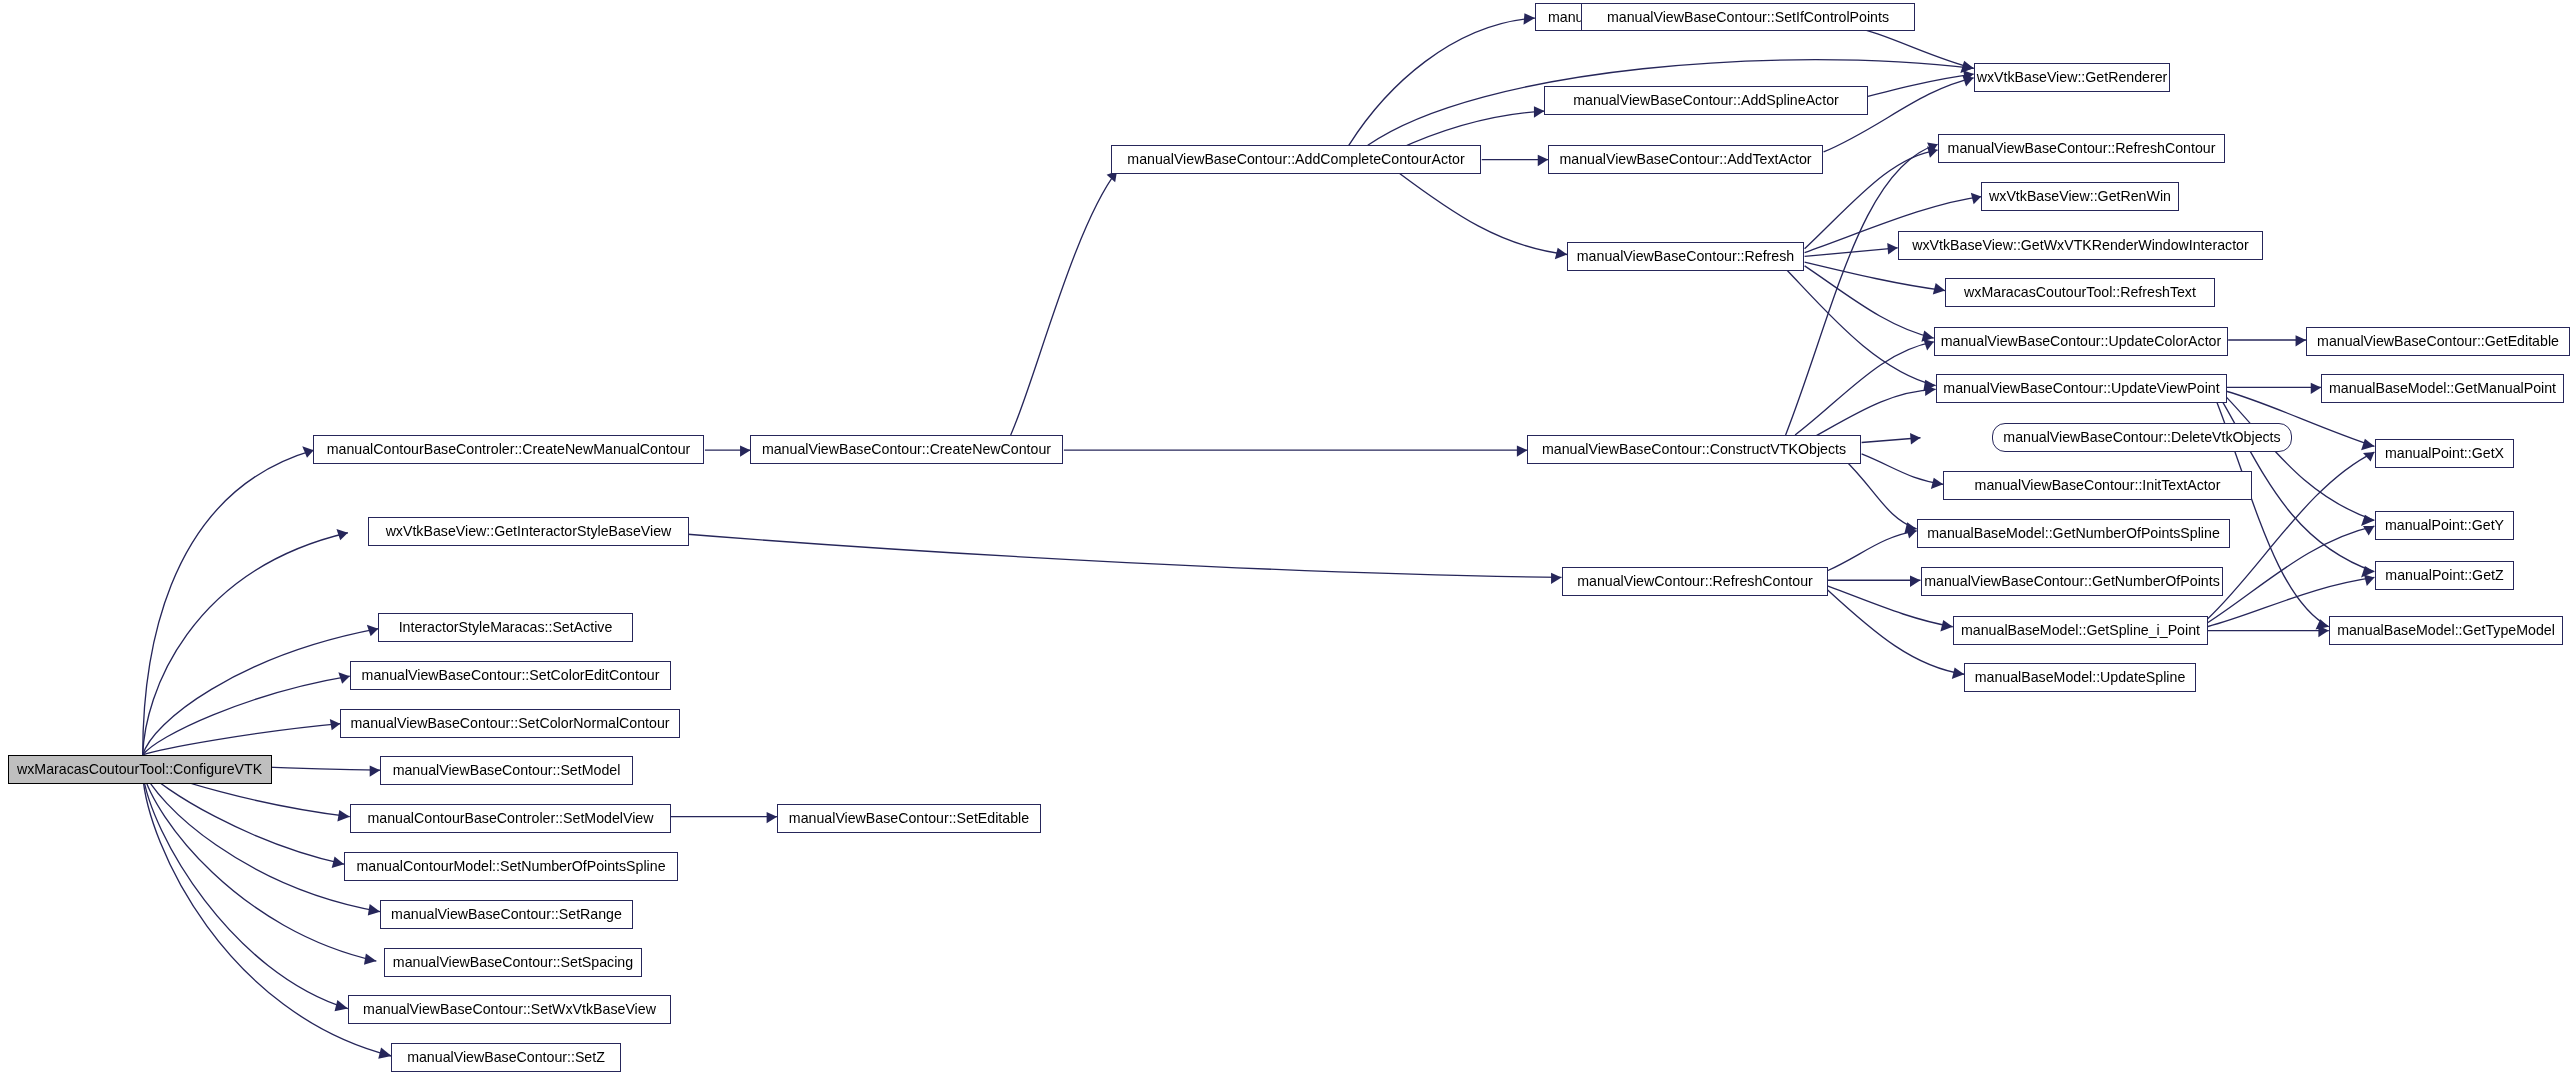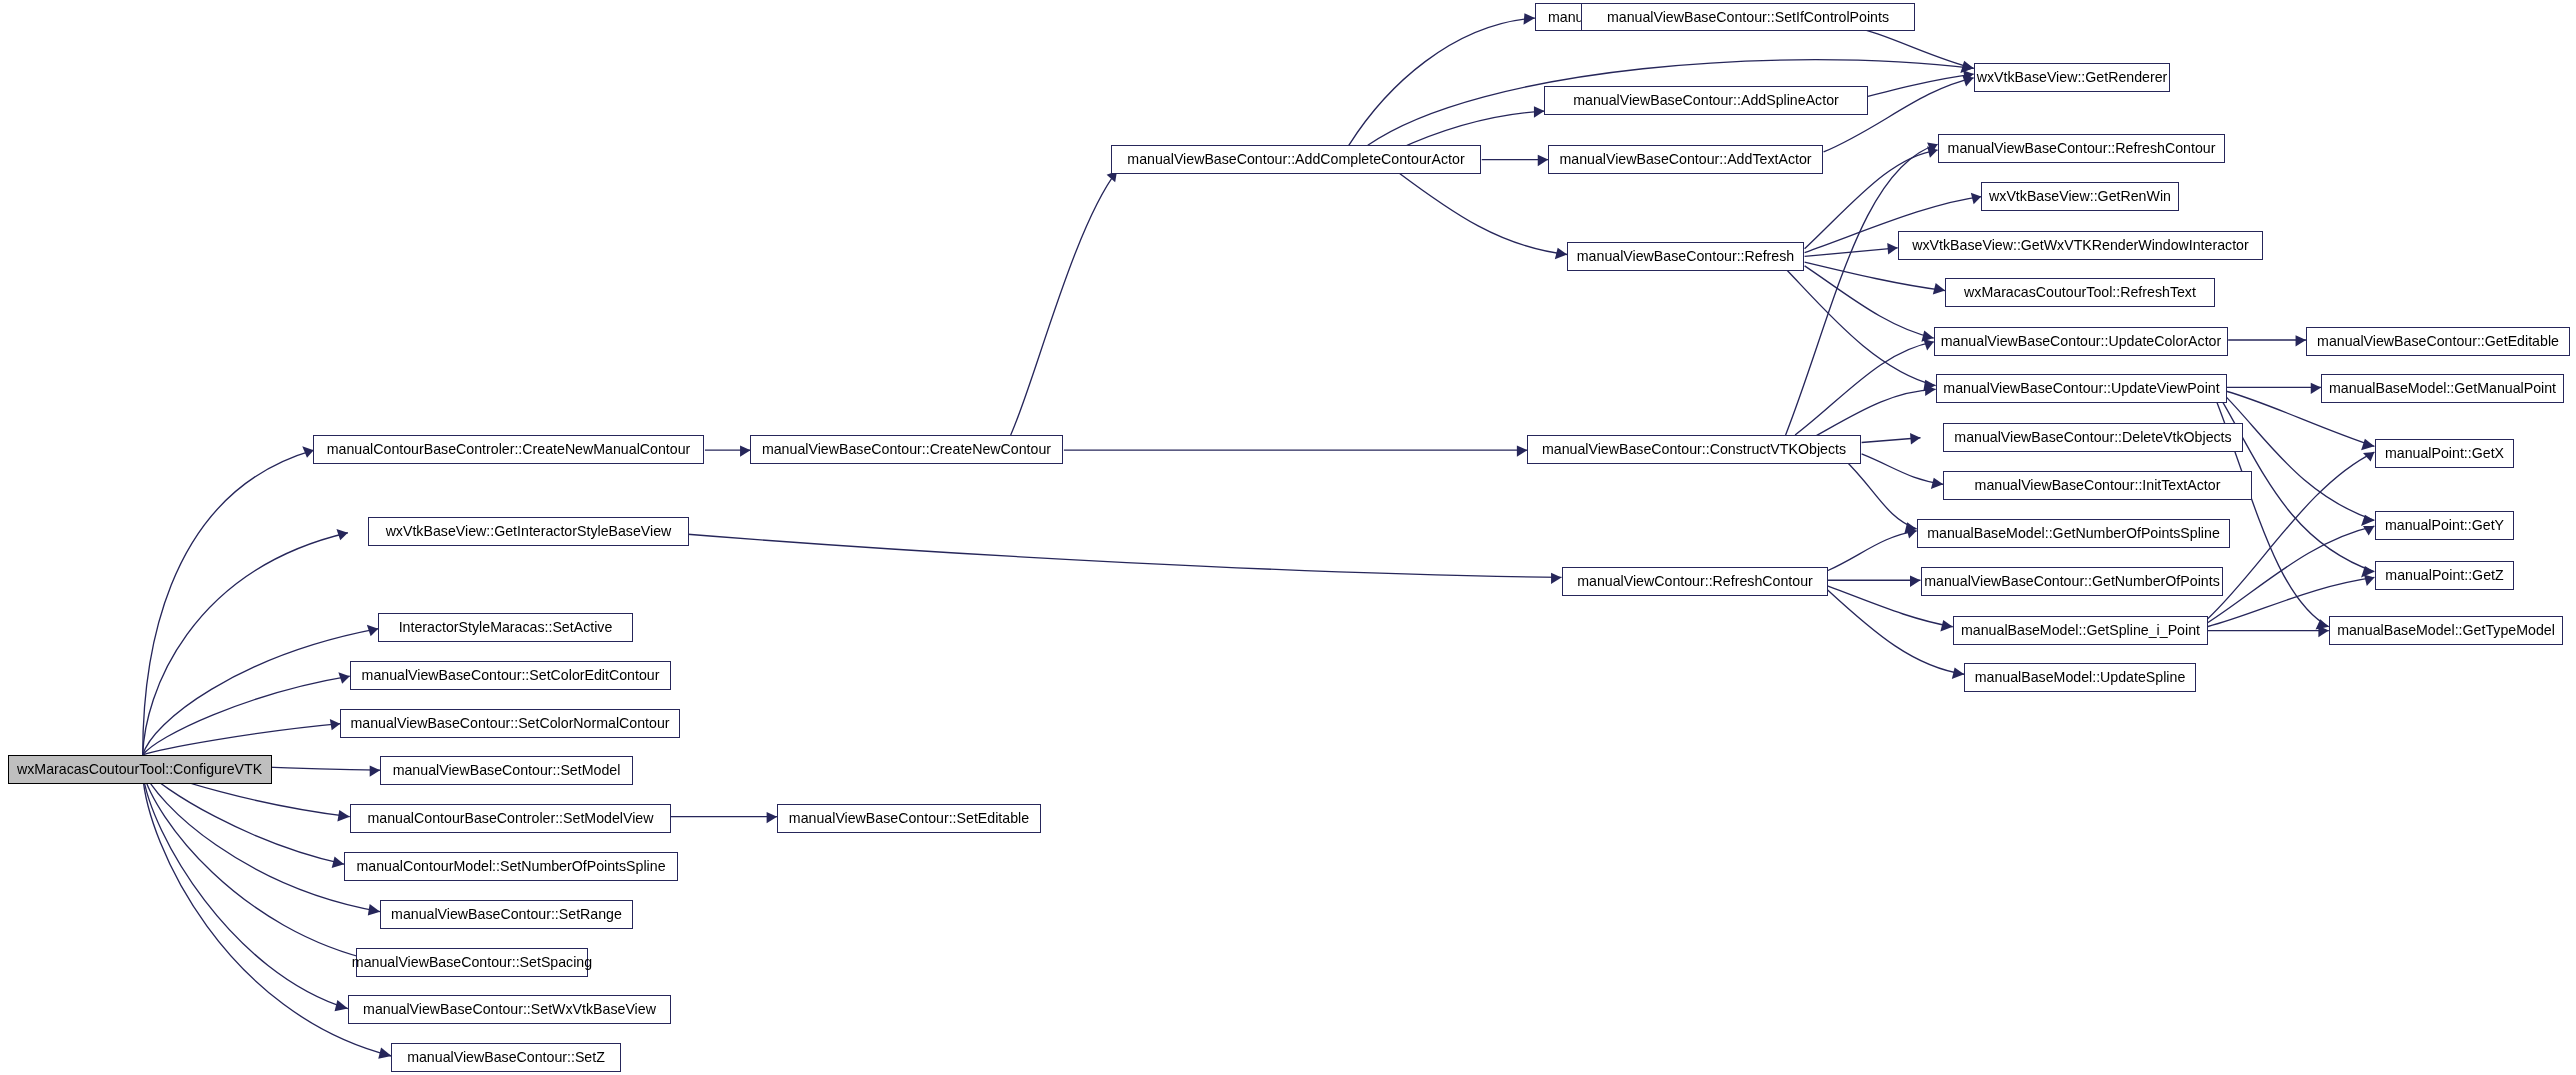--- a/index.html
+++ b/index.html
@@ -223,21 +223,21 @@
       </div>
       <div class="node" style="left: 350px; top: 804px; width: 321px;">
         <span>manualContourBaseControler::SetModelView</span>
       </div>
       <div class="node" style="left: 344px; top: 852px; width: 334px;">
         <span>manualContourModel::SetNumberOfPointsSpline</span>
       </div>
       <div class="node" style="left: 380px; top: 900px; width: 253px;">
         <span>manualViewBaseContour::SetRange</span>
       </div>
-      <div class="node" style="left: 356px; top: 948px; width: 232px;">
+      <div class="node" style="left: 384px; top: 948px; width: 258px;">
         <span>manualViewBaseContour::SetSpacing</span>
       </div>
       <div class="node" style="left: 348px; top: 995px; width: 323px;">
         <span>manualViewBaseContour::SetWxVtkBaseView</span>
       </div>
       <div class="node" style="left: 391px; top: 1043px; width: 230px;">
         <span>manualViewBaseContour::SetZ</span>
       </div>
       <div class="node" style="left: 750px; top: 435px; width: 313px;">
         <span>manualViewBaseContour::CreateNewContour</span>
@@ -283,21 +283,21 @@
       </div>
       <div class="node" style="left: 1945px; top: 278px; width: 270px;">
         <span>wxMaracasCoutourTool::RefreshText</span>
       </div>
       <div class="node" style="left: 1934px; top: 327px; width: 294px;">
         <span>manualViewBaseContour::UpdateColorActor</span>
       </div>
       <div class="node" style="left: 1936px; top: 374px; width: 291px;">
         <span>manualViewBaseContour::UpdateViewPoint</span>
       </div>
-      <div class="node" style="left: 1943px; top: 423px; width: 300px;">
+      <div class="node" style="left: 1992px; top: 423px; width: 300px; border-radius: 13px;">
         <span>manualViewBaseContour::DeleteVtkObjects</span>
       </div>
       <div class="node" style="left: 1943px; top: 471px; width: 309px;">
         <span>manualViewBaseContour::InitTextActor</span>
       </div>
       <div class="node" style="left: 1917px; top: 519px; width: 313px;">
         <span>manualBaseModel::GetNumberOfPointsSpline</span>
       </div>
       <div class="node" style="left: 1921px; top: 567px; width: 302px;">
         <span>manualViewBaseContour::GetNumberOfPoints</span>

